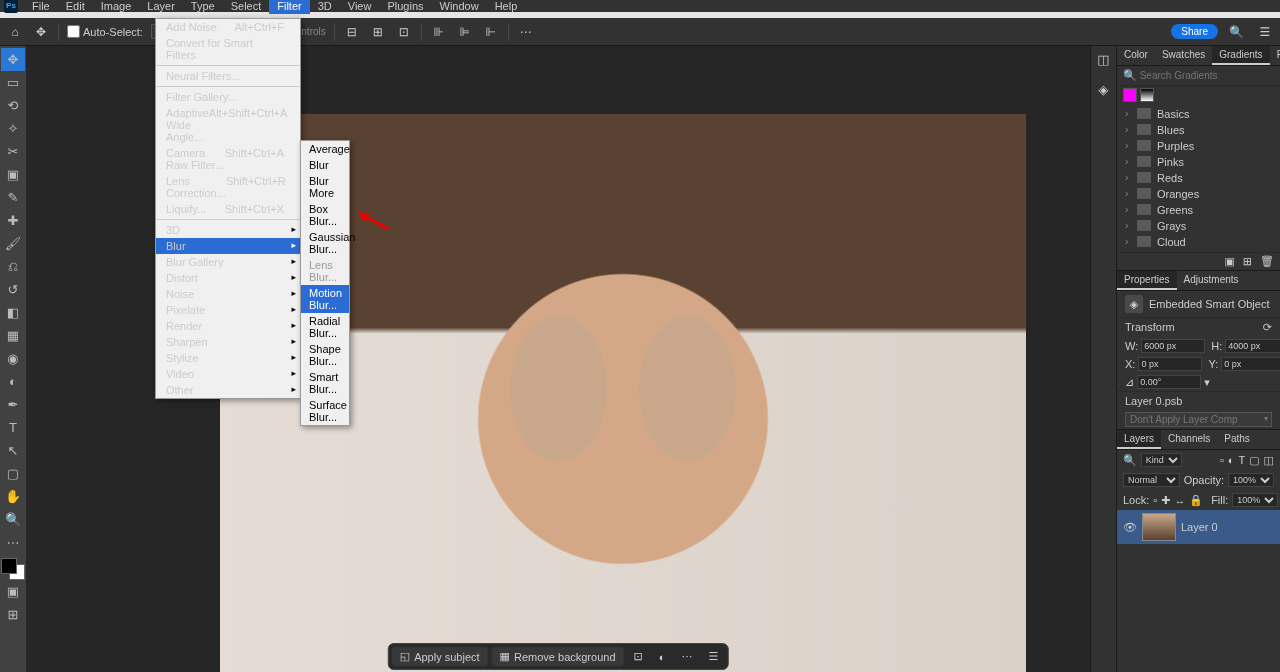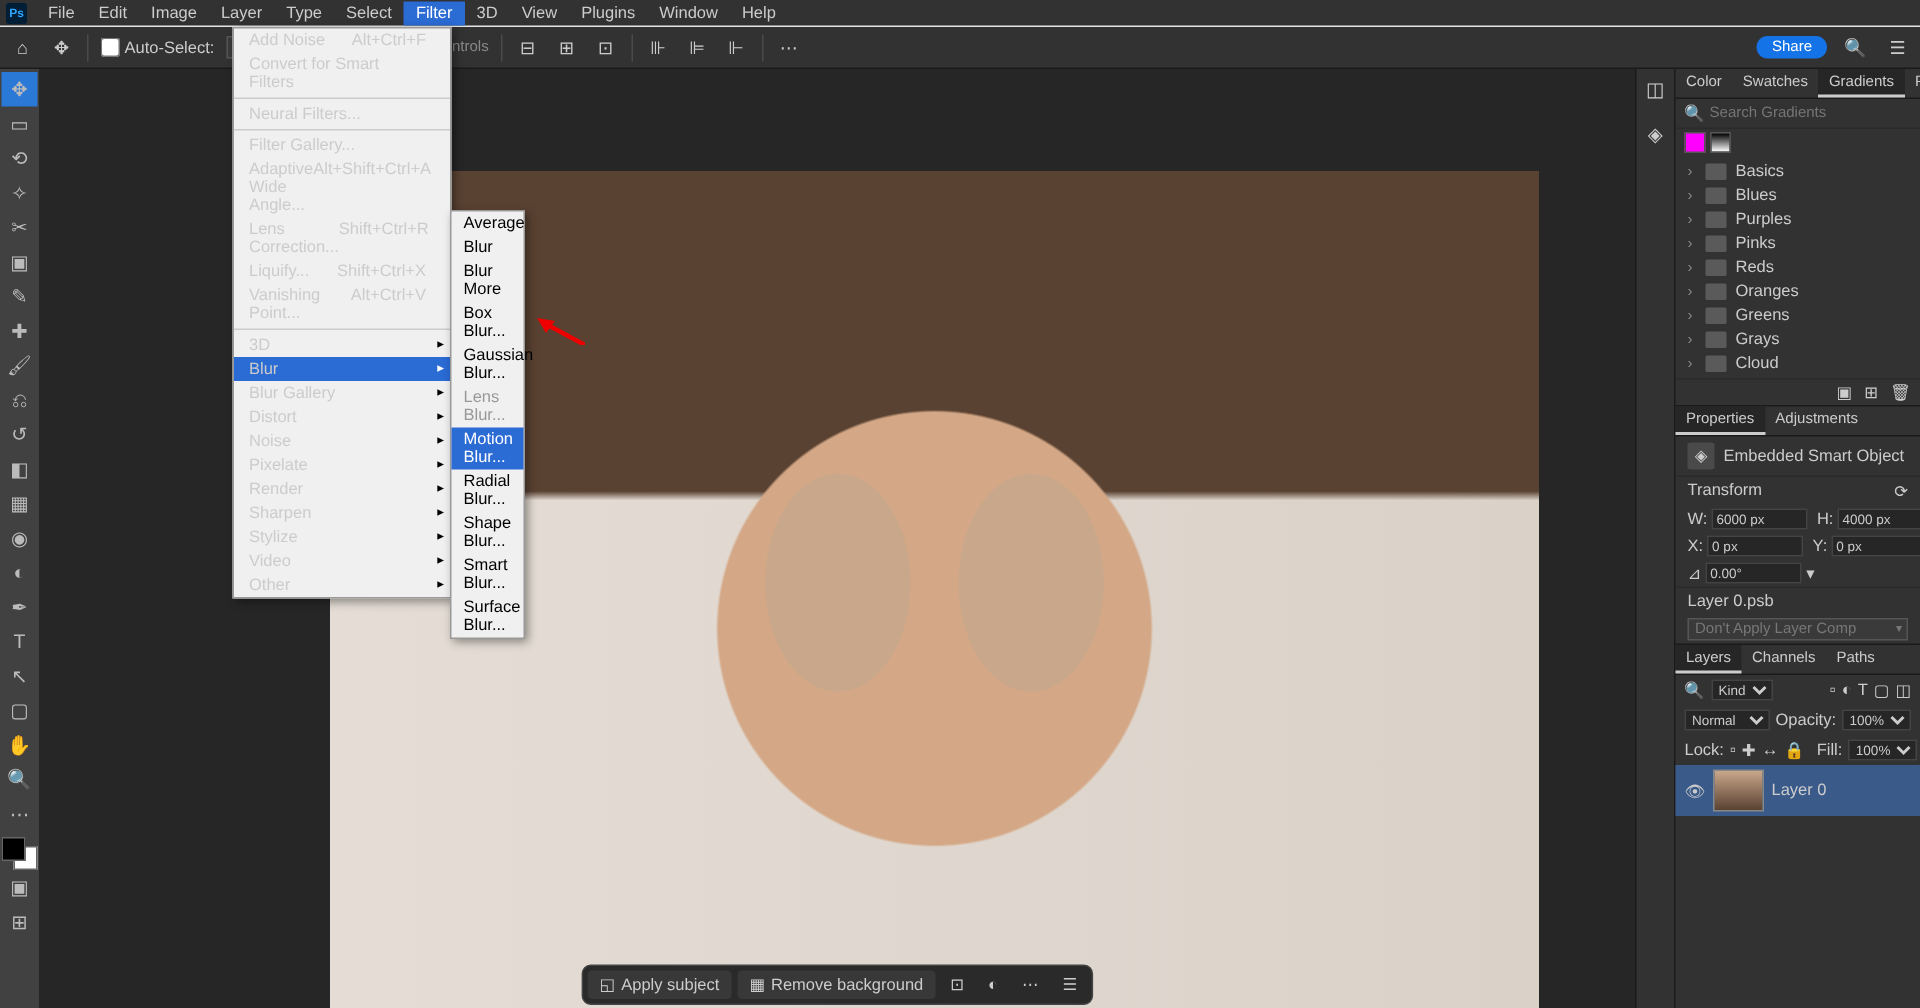--- a/index.html
+++ b/index.html
@@ -1,17 +1,17 @@
 <!DOCTYPE html>
 <html><head>
 <meta charset="utf-8">
 <style>
 *{margin:0;padding:0;box-sizing:border-box;font-family:"Segoe UI",Tahoma,sans-serif;font-size:11px;color:#ccc;user-select:none}
 body{background:#323232;width:1280px;height:672px;overflow:hidden;position:relative}
-.menubar{display:flex;background:#323232;height:18px;align-items:center;padding-left:4px;border-bottom:1px solid #e5e5e5}
+.menubar{display:flex;background:#323232;height:18px;align-items:center;padding-left:4px;border-bottom:6px solid #e5e5e5}
 .ps-logo{width:14px;height:14px;background:#001e36;color:#31a8ff;font-size:8px;font-weight:bold;text-align:center;line-height:14px;margin-right:6px;border-radius:2px}
 .menubar .mitem{padding:2px 8px;cursor:pointer;font-size:11px}
 .menubar .mitem.active{background:#2b6bd4;color:#fff}
 .optbar{display:flex;align-items:center;height:28px;background:#323232;border-bottom:1px solid #1a1a1a;padding:0 6px;gap:8px}
 .ob-ic{width:18px;text-align:center;font-size:12px}
 .ob-chk{display:flex;align-items:center;gap:3px;font-size:10px}
 .ob-sel{background:#3a3a3a;border:1px solid #555;padding:1px 14px 1px 4px;font-size:10px;position:relative}
 .ob-sel:after{content:"▾";position:absolute;right:3px;font-size:8px}
 .ob-div{width:1px;height:18px;background:#4a4a4a}
 .ob-right{margin-left:auto;display:flex;align-items:center;gap:10px}
@@ -46,21 +46,21 @@
 .rpanels{width:164px;background:#323232;border-left:1px solid #1a1a1a;display:flex;flex-direction:column}
 .ptabs{display:flex;height:20px;border-bottom:1px solid #1a1a1a}
 .ptab{padding:3px 7px;font-size:10px;cursor:pointer}
 .ptab.act{background:#262626;border-bottom:2px solid #ccc}
 .grad-panel{flex:0 0 auto}
 .srch{display:flex;align-items:center;padding:3px 6px;border-bottom:1px solid #2a2a2a;gap:3px}
 .srch input{flex:1;background:transparent;border:none;outline:none;color:#888;font-size:10px}
 .gsw-row{display:flex;gap:3px;padding:2px 6px}
 .gsw{width:14px;height:14px;border:1px solid #555}
 .glist{padding:2px 0;max-height:158px;overflow:hidden}
-.gfold{display:flex;align-items:flex-end;gap:6px;padding:2px 8px;font-size:10px}
+.gfold{display:flex;align-items:flex-start;gap:6px;padding:2px 8px;font-size:10px}
 .gfold:before{content:"›";color:#888;width:6px}
 .fold-ic{width:14px;height:11px;background:#5a5a5a;border-radius:1px}
 .gfoot{display:flex;justify-content:flex-end;gap:8px;padding:2px 6px;border-top:1px solid #2a2a2a;font-size:11px}
 
 .prop-panel{border-top:1px solid #1a1a1a}
 .so-row{display:flex;align-items:center;gap:6px;padding:4px 8px;font-size:10px}
 .so-ic{width:18px;height:18px;background:#4a4a4a;border-radius:2px;text-align:center;line-height:18px}
 .sect-h{padding:3px 8px;font-size:10px;border-top:1px solid #2a2a2a;display:flex;justify-content:space-between}
 .xf-row{display:flex;gap:6px;padding:2px 8px;font-size:10px}
 .xf-f{display:flex;gap:3px;align-items:center;flex:1}
@@ -363,30 +363,30 @@
     </div>
     <div class="sep"></div>
     <div class="mi">
       <span>Filter Gallery...</span>
     </div>
     <div class="mi">
       <span>Adaptive Wide Angle...</span>
       <span>Alt+Shift+Ctrl+A</span>
     </div>
     <div class="mi">
+      <span>Camera Raw Filter...</span>
+      <span>Shift+Ctrl+A</span>
+    </div>
+    <div class="mi">
       <span>Lens Correction...</span>
       <span>Shift+Ctrl+R</span>
     </div>
     <div class="mi">
       <span>Liquify...</span>
       <span>Shift+Ctrl+X</span>
-    </div>
-    <div class="mi dis">
-      <span>Vanishing Point...</span>
-      <span>Alt+Ctrl+V</span>
     </div>
     <div class="sep"></div>
     <div class="mi sub">
       <span>3D</span>
     </div>
     <div class="mi hl sub">
       <span>Blur</span>
     </div>
     <div class="mi sub">
       <span>Blur Gallery</span>

